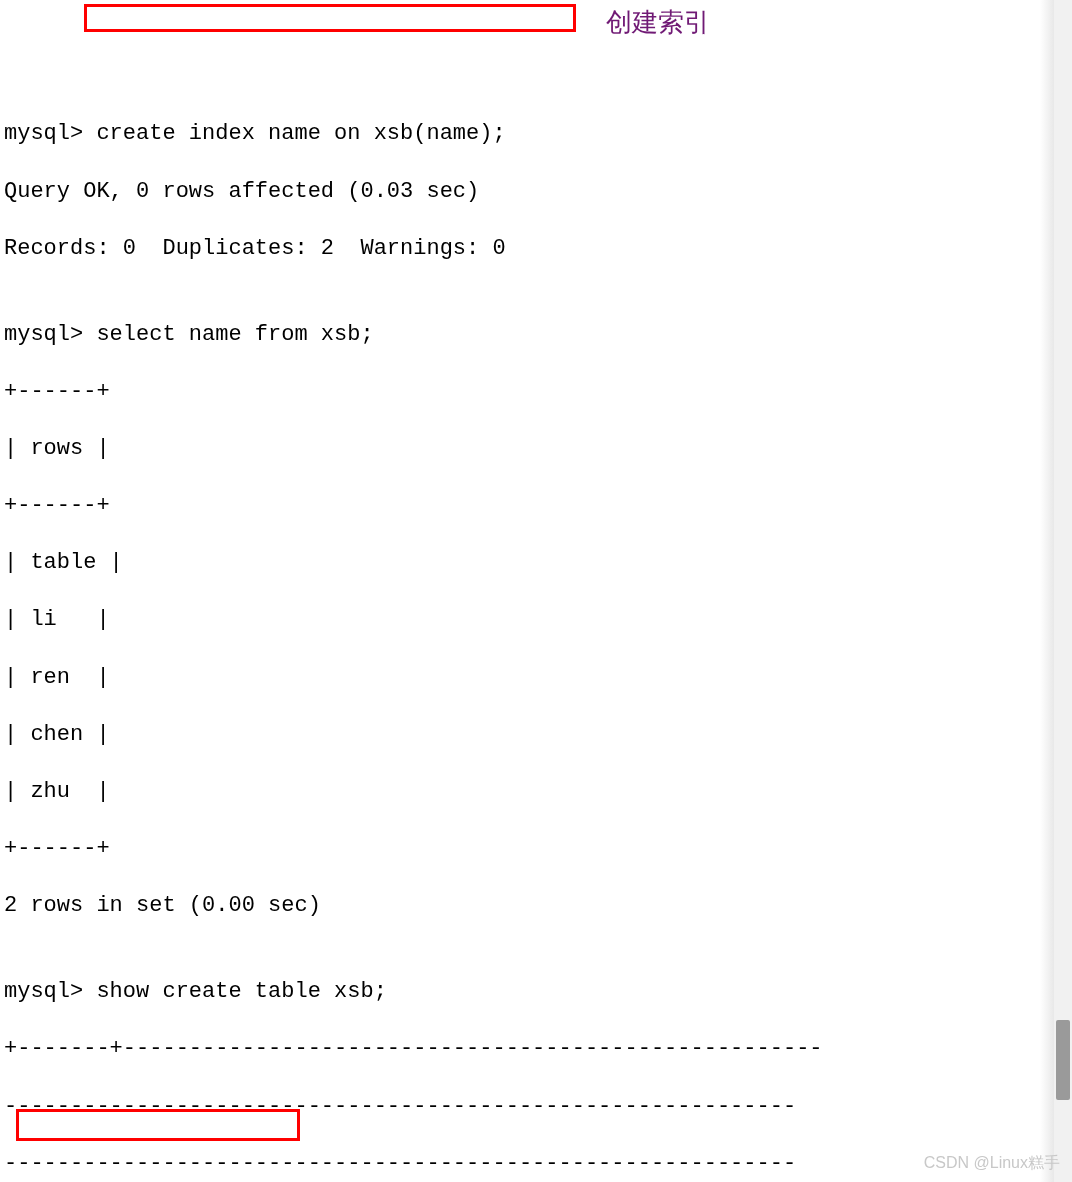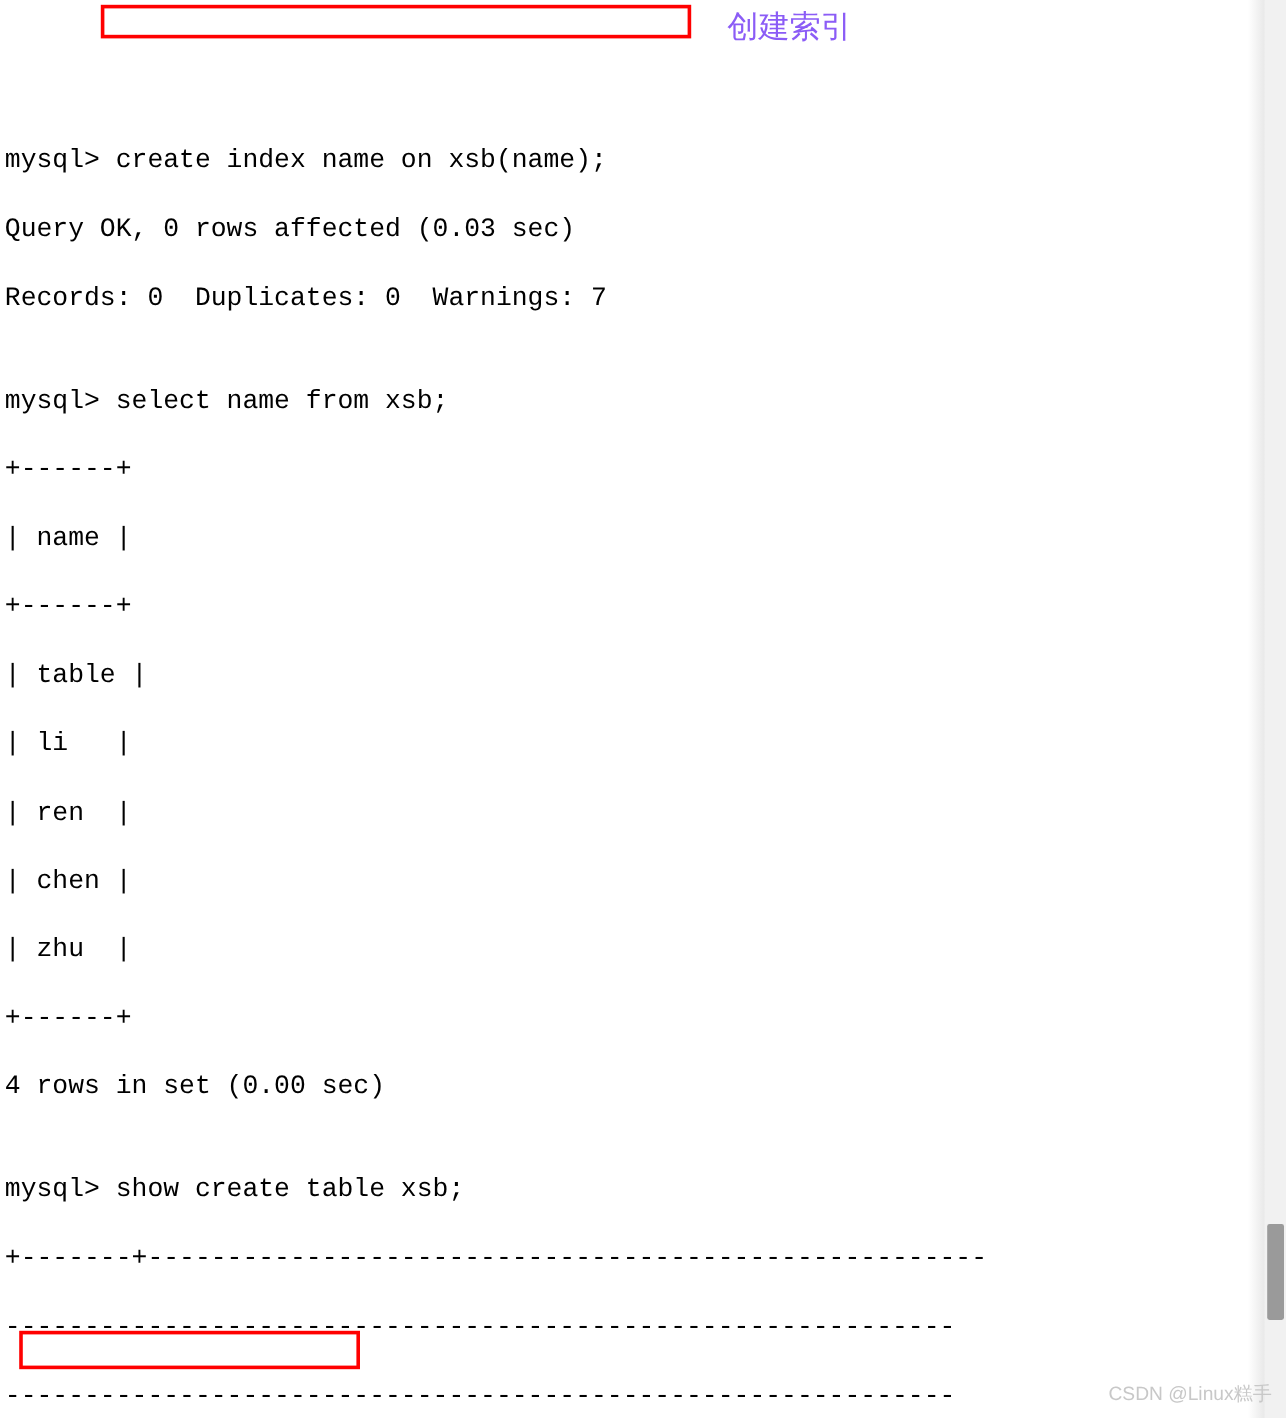--- a/index.html
+++ b/index.html
@@ -30,21 +30,21 @@
     position: absolute;
     border: 3px solid #ff0000;
     top: 1109px;
     left: 16px;
     width: 284px;
     height: 32px;
     pointer-events: none;
   }
   .annotation {
     position: absolute;
-    color: #8b5cf6;
+    color: #701a75;
     font-family: "SimSun", "Microsoft YaHei", sans-serif;
     font-size: 26px;
     top: 6px;
     left: 606px;
   }
   .watermark {
     position: absolute;
     right: 12px;
     bottom: 8px;
     font-family: "Microsoft YaHei", sans-serif;
@@ -78,33 +78,33 @@
     background: linear-gradient(to right, #ffffff, #e8e8e8);
   }
 </style>
 </head>
 <body>
 
 
 
 <span class="line">mysql&gt; create index name on xsb(name);</span>
 <span class="line">Query OK, 0 rows affected (0.03 sec)</span>
-<span class="line">Records: 0  Duplicates: 0  Warnings: 7</span>
+<span class="line">Records: 0  Duplicates: 2  Warnings: 0</span>
 <span class="line"></span>
 <span class="line">mysql&gt; select name from xsb;</span>
 <span class="line">+------+</span>
-<span class="line">| name |</span>
+<span class="line">| rows |</span>
 <span class="line">+------+</span>
 <span class="line">| table |</span>
 <span class="line">| li   |</span>
 <span class="line">| ren  |</span>
 <span class="line">| chen |</span>
 <span class="line">| zhu  |</span>
 <span class="line">+------+</span>
-<span class="line">4 rows in set (0.00 sec)</span>
+<span class="line">2 rows in set (0.00 sec)</span>
 <span class="line"></span>
 <span class="line">mysql&gt; show create table xsb;</span>
 <span class="line">+-------+-----------------------------------------------------</span>
 <span class="line">------------------------------------------------------------</span>
 <span class="line">------------------------------------------------------------</span>
 
 
 
 <span class="line"></span>
 <span class="line"></span>

